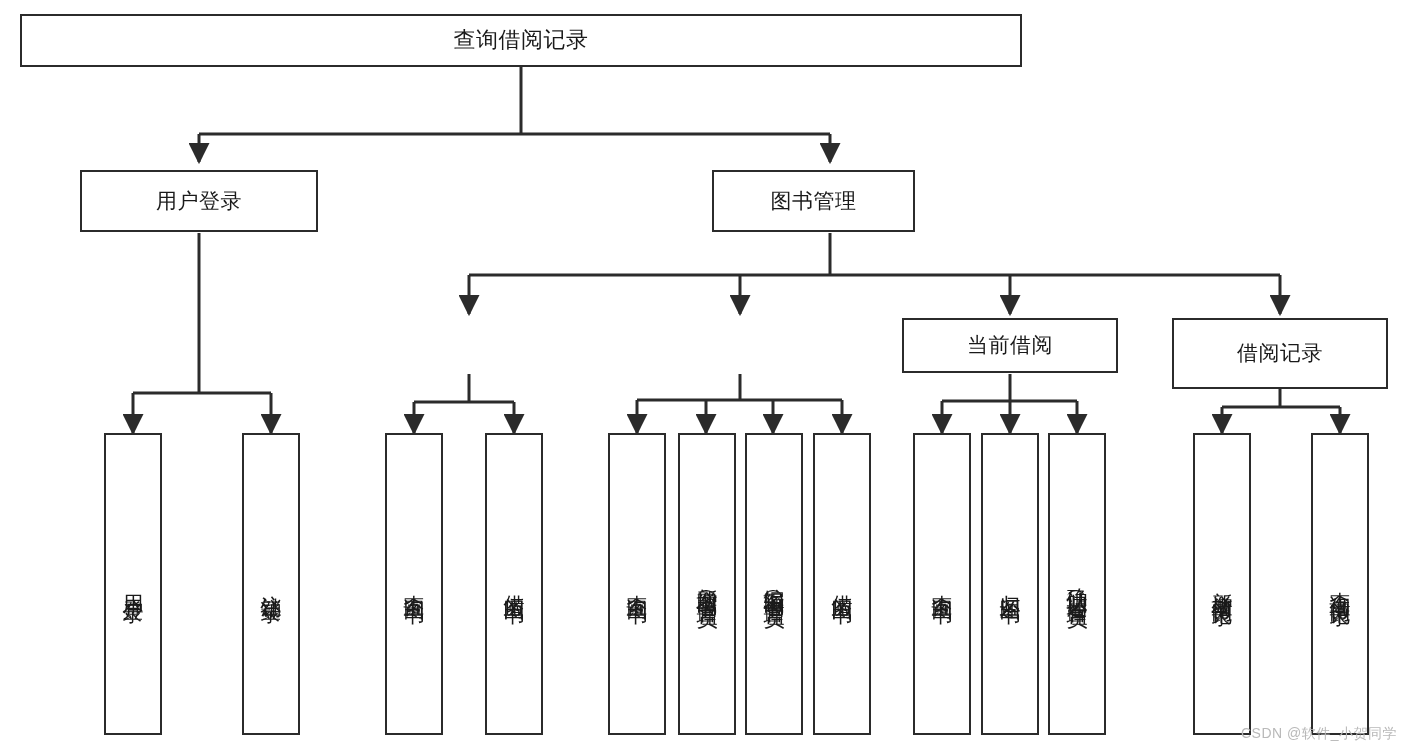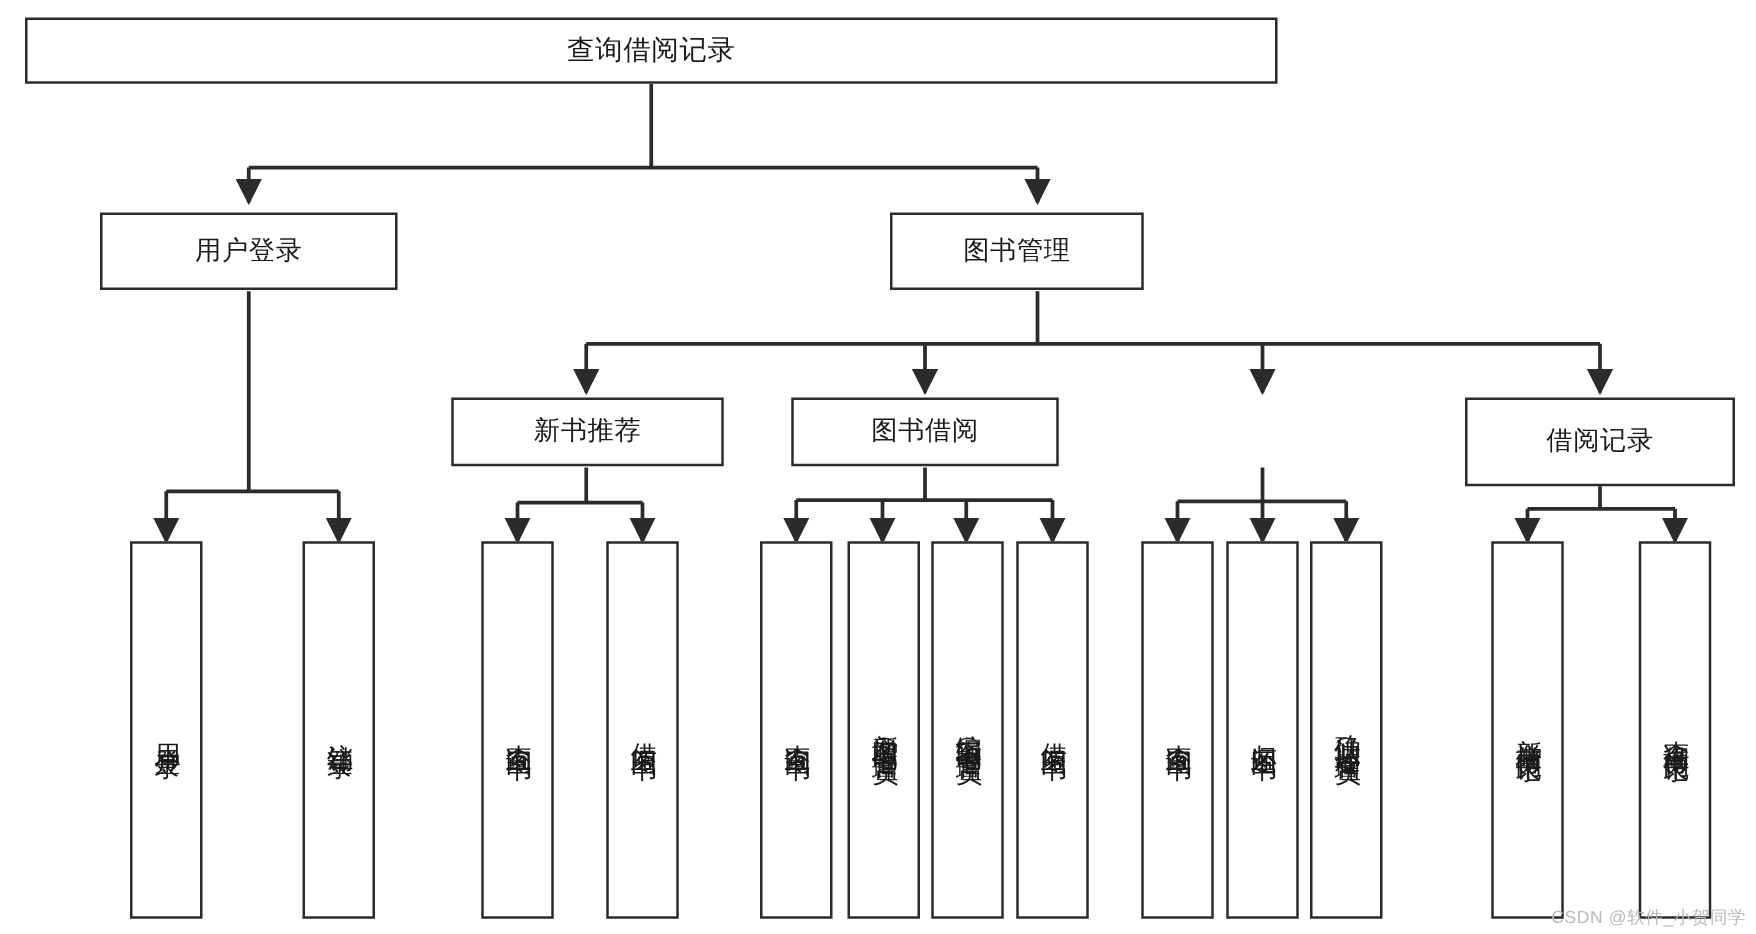--- a/index.html
+++ b/index.html
@@ -127,28 +127,25 @@
   </div>
 
   <div class="node horiz" style="left:80px; top:170px; width:238px; height:62px;">
     <span class="label">用户登录</span>
   </div>
 
   <div class="node horiz" style="left:712px; top:170px; width:203px; height:62px;">
     <span class="label">图书管理</span>
   </div>
 
-  <div class="node horiz" style="left:361px; top:318px; width:218px; height:55px;">
-    <span class="label">新书推荐</span>
-  </div>
-
-  <div class="node horiz" style="left:633px; top:318px; width:214px; height:55px;">
-    <span class="label">图书借阅</span>
-  </div>
-
+
+
+  <div class="node horiz" style="left:902px; top:318px; width:216px; height:55px;">
+    <span class="label">当前借阅</span>
+  </div>
 
   <div class="node horiz" style="left:1172px; top:318px; width:216px; height:71px;align-items:center;">
     <span class="label">借阅记录</span>
   </div>
 
   <div class="node vert" style="left:104px; top:433px; width:58px; height:302px;">
     <span class="label">用户登录</span>
   </div>
 
   <div class="node vert" style="left:242px; top:433px; width:58px; height:302px;">

